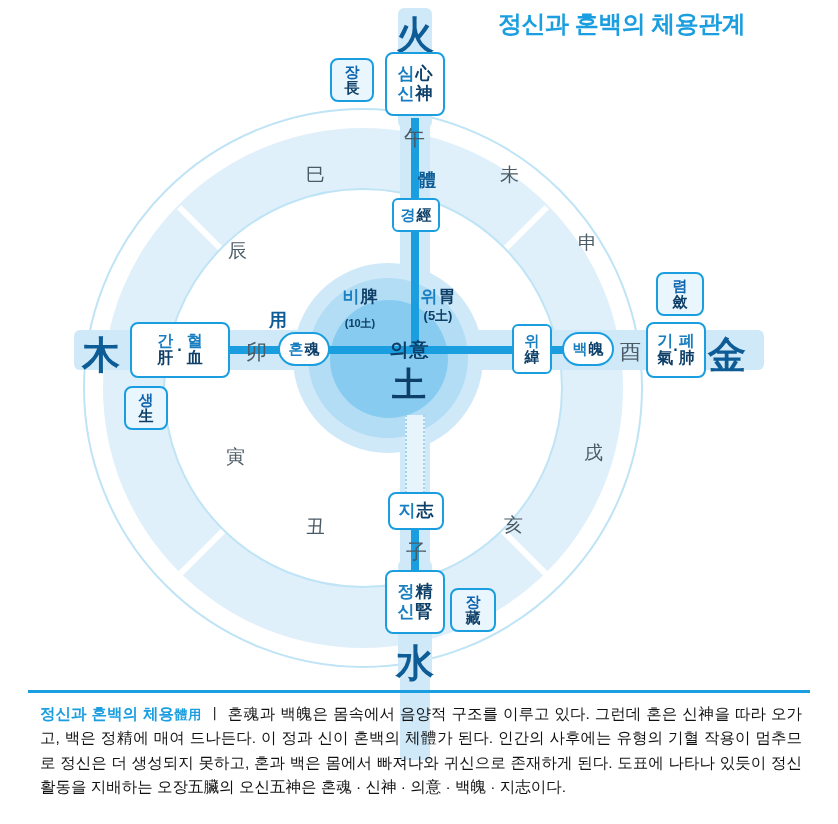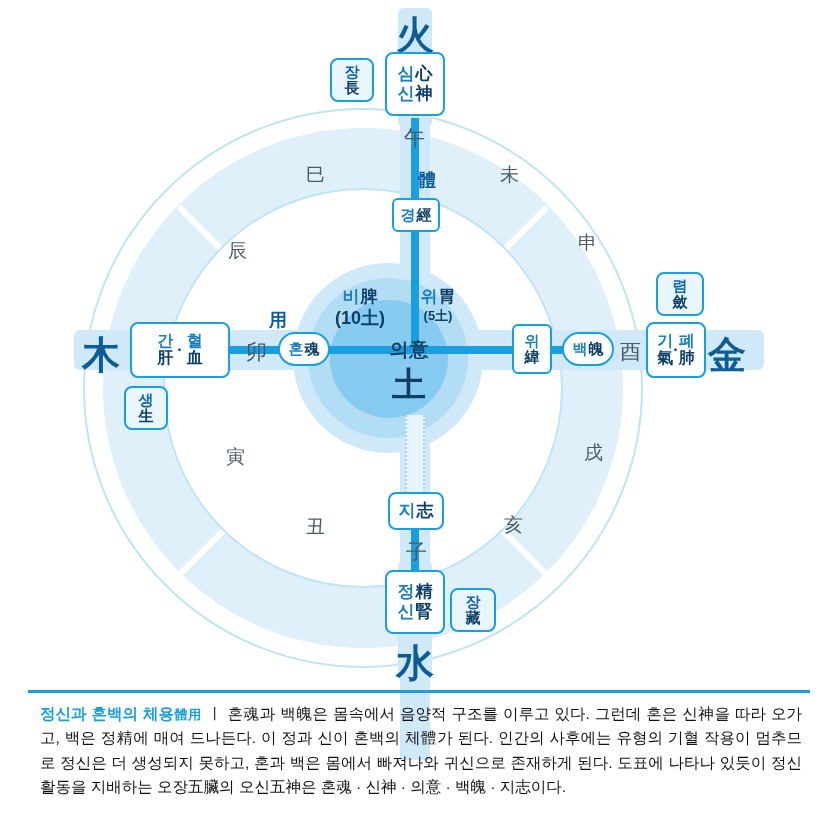--- a/index.html
+++ b/index.html
@@ -160,20 +160,21 @@
     font-size:15.5px; line-height:1.58; color:#111; text-align:justify;
   }
   .caption b { color:#1a9ee0; }
   .caption .sm { font-size:13px; }
 </style>
 </head>
 <body>
 
 <div id="stage">
 
+  <div class="title">정신과 혼백의 체용관계</div>
 
   <div class="ring-outer"></div>
   <div class="ring-band"></div>
 
   <div class="spoke" style="transform:rotate(45deg);"></div>
   <div class="spoke" style="transform:rotate(135deg);"></div>
   <div class="spoke" style="transform:rotate(225deg);"></div>
   <div class="spoke" style="transform:rotate(315deg);"></div>
 
   <div class="ring-band-inner"></div>
@@ -313,21 +314,21 @@
       <span class="k">지</span>
       <span class="h">志</span>
     </div>
   </div>
 
   <div class="center-label" style="left:320px; top:288px; width:80px; font-size:17px;">
     <div class="dual" style="gap:1px;">
       <span style="color:#1a7fc1;">비</span>
       <span style="color:#0d3f68;">脾</span>
     </div>
-    <div style="font-size:18px; color:#0d3f68; margin-top:2px;">(10土)</div>
+    <div style="font-size:11px; color:#0d3f68; margin-top:10px;">(10土)</div>
   </div>
 
   <div class="center-label" style="left:398px; top:288px; width:80px; font-size:17px;">
     <div class="dual" style="gap:1px;">
       <span style="color:#1a7fc1;">위</span>
       <span style="color:#0d3f68;">胃</span>
     </div>
     <div style="font-size:13px; color:#0d3f68; margin-top:2px;">(5土)</div>
   </div>
 

